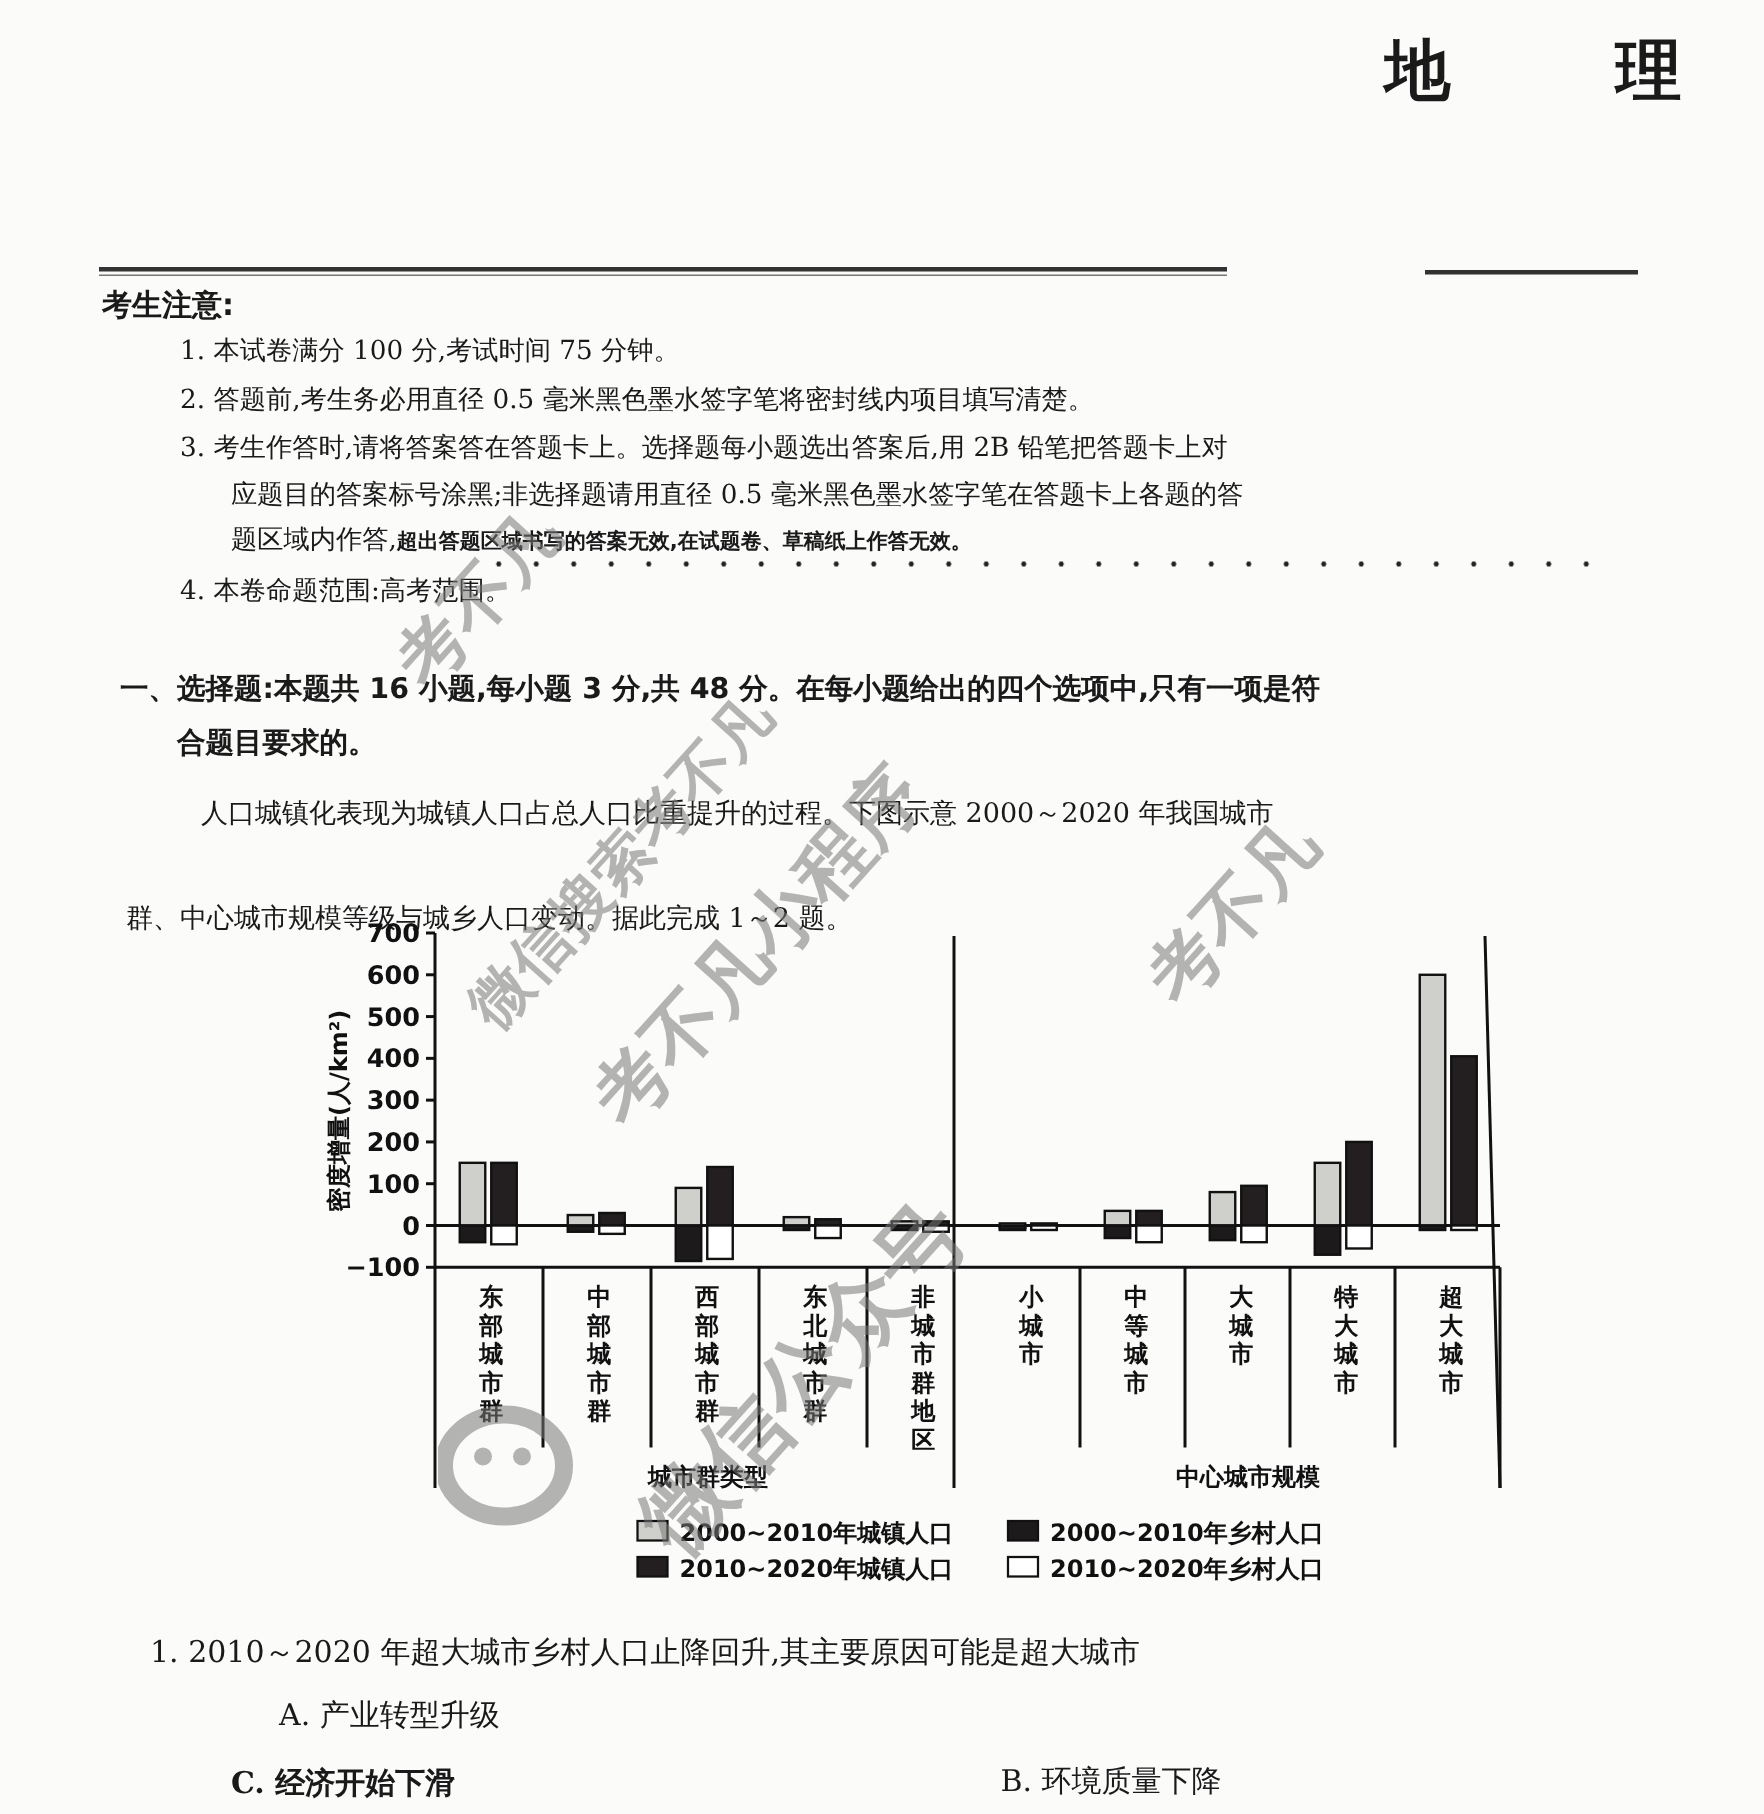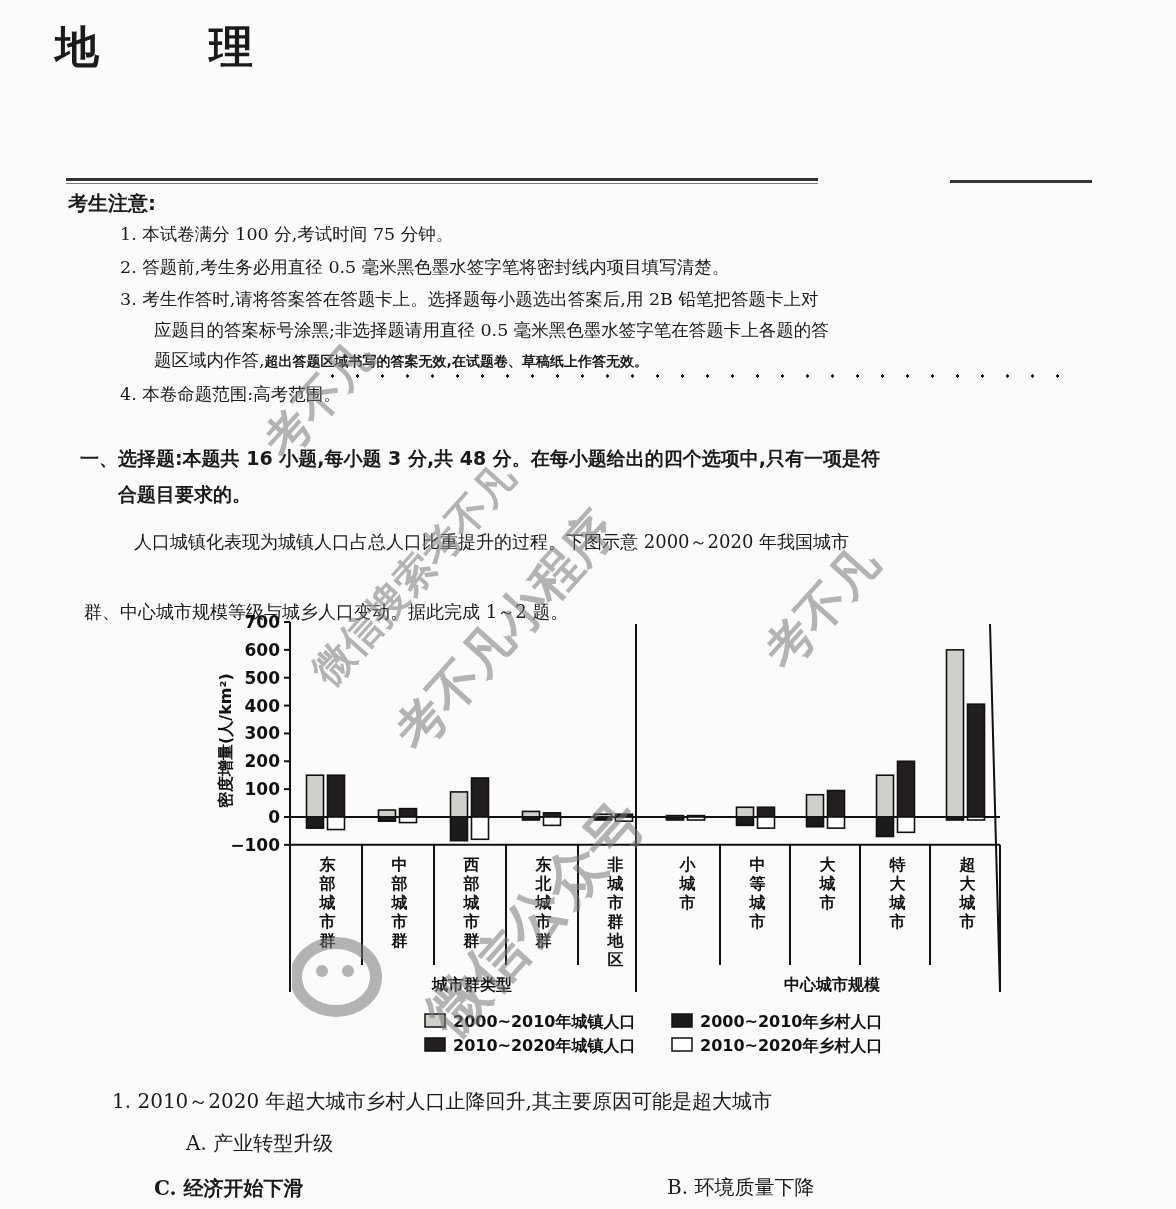--- a/index.html
+++ b/index.html
@@ -1,18 +1,18 @@
 <!DOCTYPE html>
 <html><head>
 <meta charset="utf-8">
 <style>
   html, body { margin:0; padding:0; }
   body { width:1176px; height:1209px; background:#fbfbf9; position:relative; overflow:hidden;
          font-family:"DejaVu Serif","Liberation Serif",serif; color:#1a1a1a; }
-  .title { position:absolute; top:18px; left:0; width:1176px; text-align:left; font-size:44px; font-weight:bold; letter-spacing:0; }
+  .title { position:absolute; top:18px; left:0; width:1176px; text-align:right; font-size:44px; font-weight:bold; letter-spacing:0; }
   .title span { display:inline-block; margin:0 55px; }
   .rule1 { position:absolute; top:178px; left:66px; width:752px; height:3px; background:#333; }
   .rule1b { position:absolute; top:183px; left:66px; width:752px; height:1px; background:#777; }
   .rule2 { position:absolute; top:180px; left:950px; width:142px; height:3px; background:#333; }
   .notice-head { position:absolute; top:190px; left:68px; font-size:20px; font-weight:bold; font-family:"DejaVu Sans","Liberation Sans",sans-serif; }
   .notice { position:absolute; left:120px; font-size:17.5px; line-height:1.2; }
   .notice.cont { left:154px;text-align:center; }
   .bold-sans { font-family:"DejaVu Sans","Liberation Sans",sans-serif; font-weight:bold; font-size:14px; }
   .dots { position:absolute; top:373px; left:320px; width:745px; height:6px;
           background-image:radial-gradient(circle, #222 1.6px, transparent 1.8px); background-size:25px 6px; }
@@ -181,21 +181,21 @@
       <text x="453" y="1027" font-size="16" font-weight="bold" fill="#111">2000~2010年城镇人口</text>
       <rect x="672" y="1014" width="20" height="13" fill="#1c1a1a" stroke="#111" stroke-width="1.5"></rect>
       <text x="700" y="1027" font-size="16" font-weight="bold" fill="#111">2000~2010年乡村人口</text>
       <rect x="425" y="1038" width="20" height="13" fill="#231f20" stroke="#111" stroke-width="1.5"></rect>
       <text x="453" y="1051" font-size="16" font-weight="bold" fill="#111">2010~2020年城镇人口</text>
       <rect x="672" y="1038" width="20" height="13" fill="#ffffff" stroke="#111" stroke-width="1.5"></rect>
       <text x="700" y="1051" font-size="16" font-weight="bold" fill="#111">2010~2020年乡村人口</text>
     </g>
 </svg>
 
-<div class="q" style="top:1088px; left:112px;">1. 2010～2020 年超大城市乡村人口止降回升,其主要原因可能是超大城市</div>
+<div class="q" style="top:1088px; left:100px;">1. 2010～2020 年超大城市乡村人口止降回升,其主要原因可能是超大城市</div>
 <div class="q" style="top:1130px; left:154px;margin-left:32px;">A. 产业转型升级</div>
 <div class="q" style="top:1130px; left:667px;margin-top:44px;">B. 环境质量下降</div>
 <div class="q" style="top:1175px; left:154px;font-weight:bold;">C. 经济开始下滑</div>
 <div class="q" style="top:1234px; left:667px;">D. 落户政策放宽</div>
 
 <div class="wm" style="left:250px; top:430px; font-size:46px; transform:rotate(-48deg);">考不凡</div>
 <div class="wm" style="left:300px; top:660px; font-size:40px; transform:rotate(-48deg);">微信搜索考不凡</div>
 <div class="wm" style="left:380px; top:720px; font-size:50px; transform:rotate(-48deg);">考不凡小程序</div>
 <div class="wm" style="left:750px; top:640px; font-size:48px; transform:rotate(-48deg);">考不凡</div>
 <div class="wm" style="left:410px; top:1000px; font-size:58px; transform:rotate(-48deg);">微信公众号</div>

